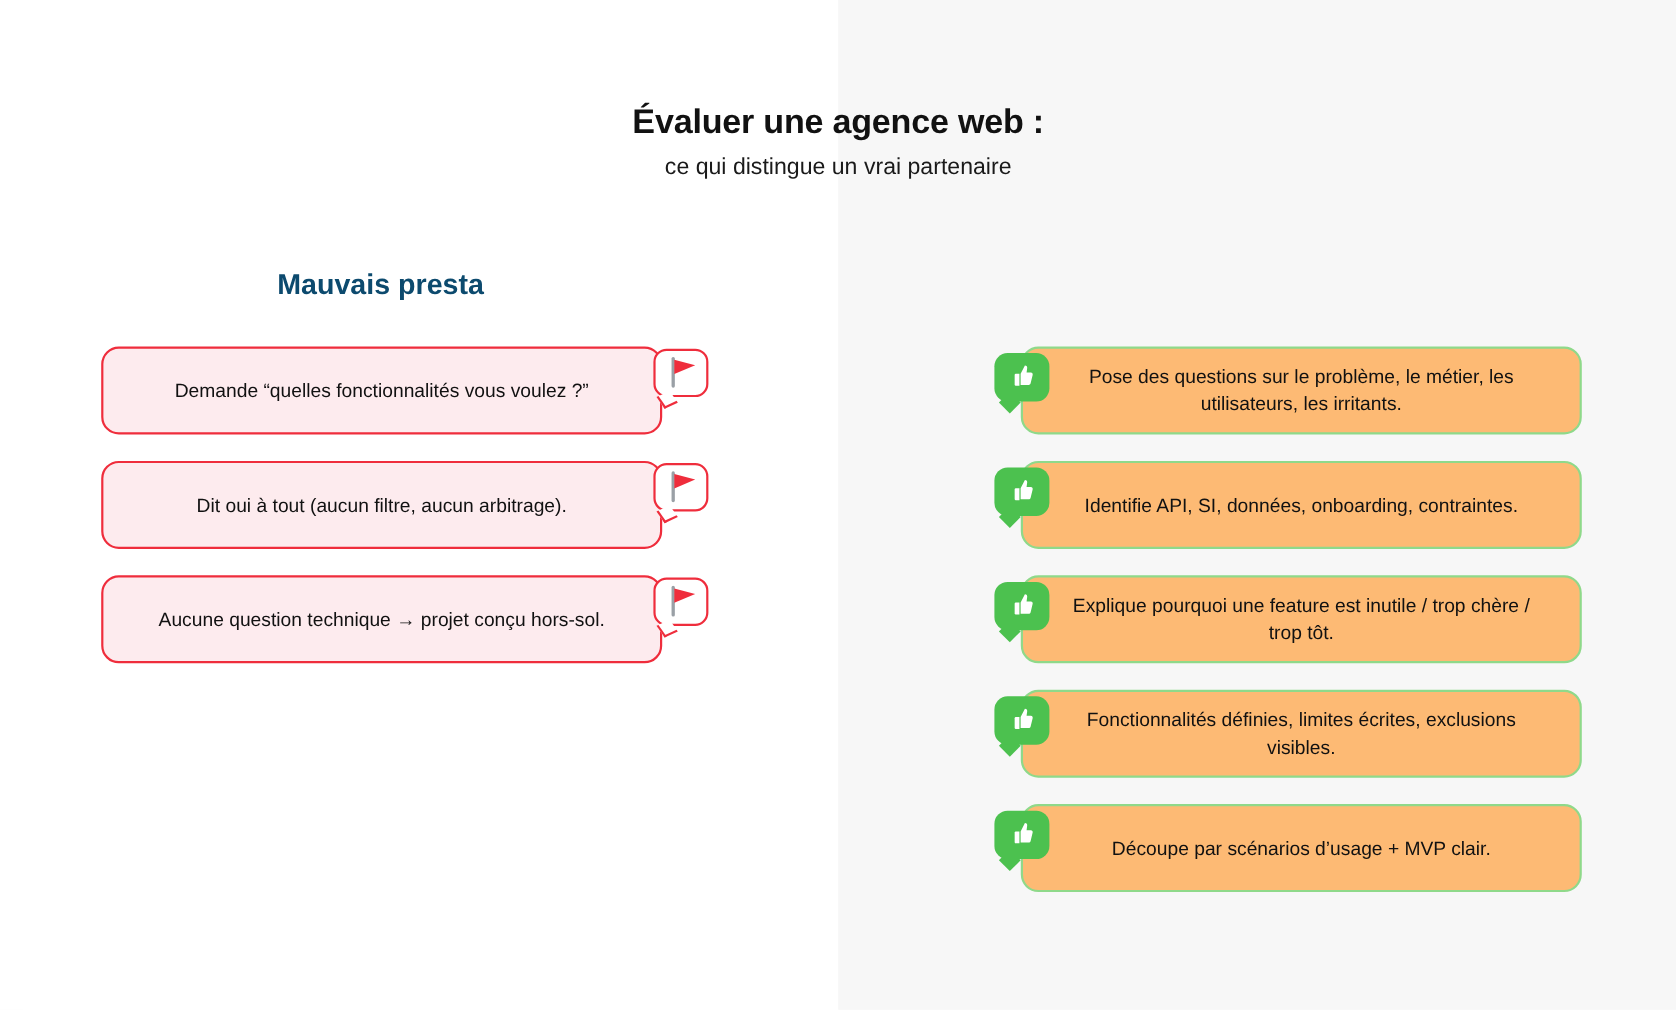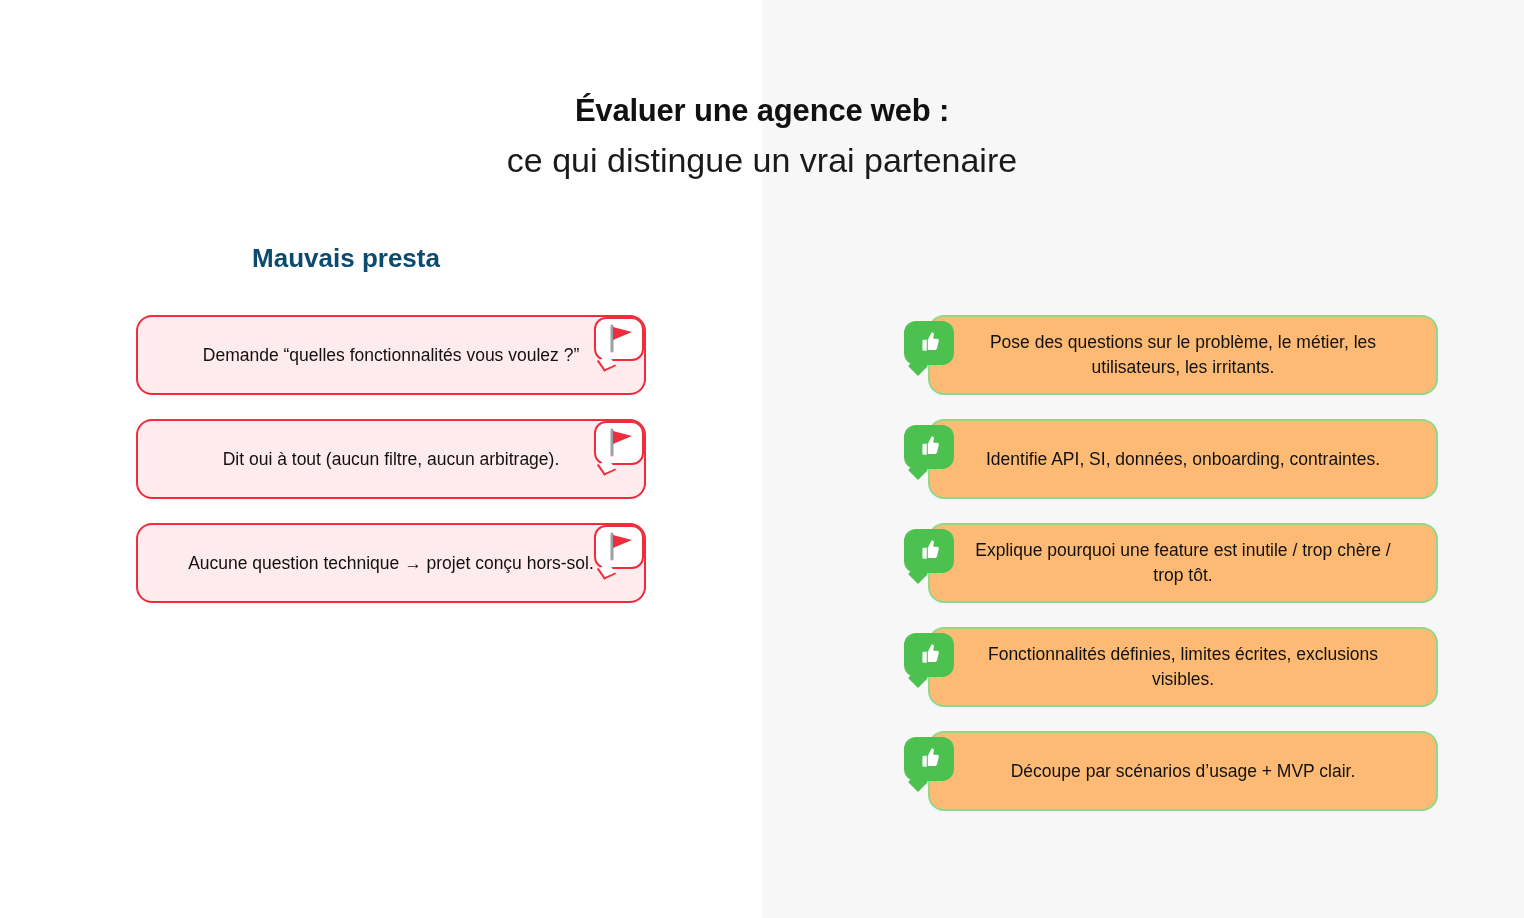--- a/index.html
+++ b/index.html
@@ -42,21 +42,21 @@
     z-index: 5;
   }
   .title-main {
     font-size: 31px;
     font-weight: bold;
     color: #111111;
     letter-spacing: -0.2px;
     line-height: 1.25;
   }
   .title-sub {
-    font-size: 34px;
+    font-size: 21px;
     font-weight: 400;
     color: #1a1a1a;
     line-height: 1.35;
     margin-top: 7px;
   }
 
   .col-heading {
     position: absolute;
     font-size: 26px;
     font-weight: bold;
@@ -103,21 +103,20 @@
     border-radius: 16px;
     height: 80px;
     display: flex;
     align-items: center;
     justify-content: center;
     text-align: center;
     padding: 6px 34px;
     font-size: 17.5px;
     line-height: 1.42;
     color: #111111;
-    margin-left: 44px;
   }
   .pill.bad {
     width: 510px;
     background: #fdebee;
     border: 2px solid #ef2d3c;
   }
   .pill.good {
     width: 510px;
     margin-left: 20px;
     background: #fdba74;

